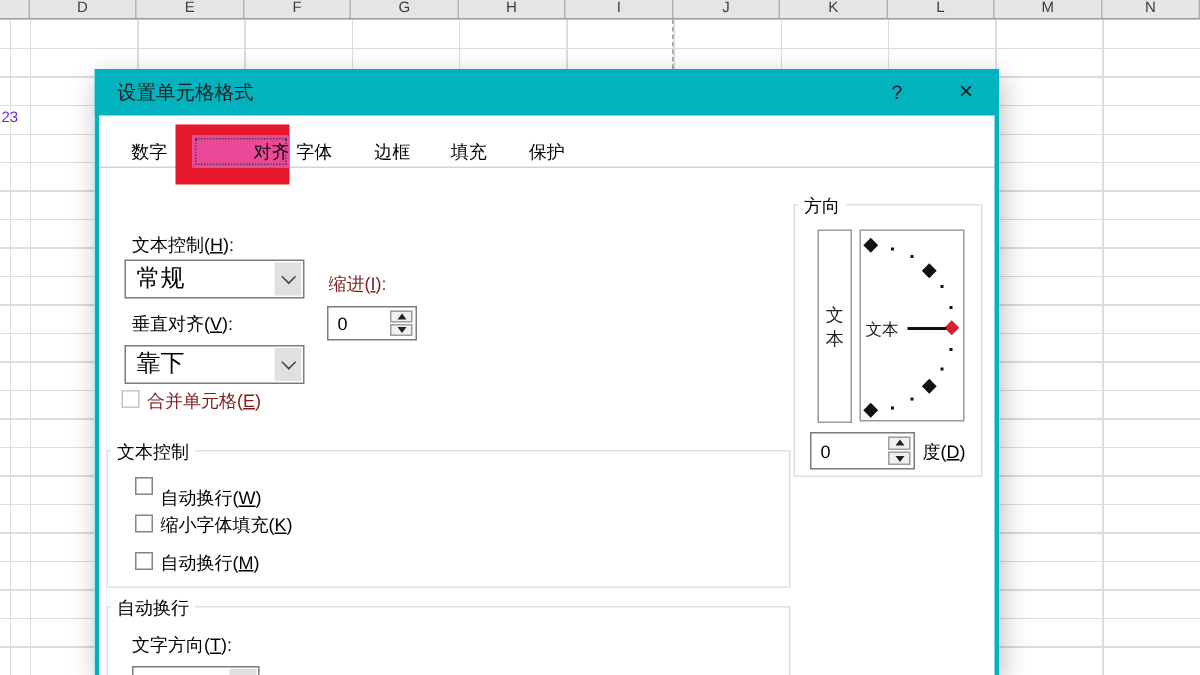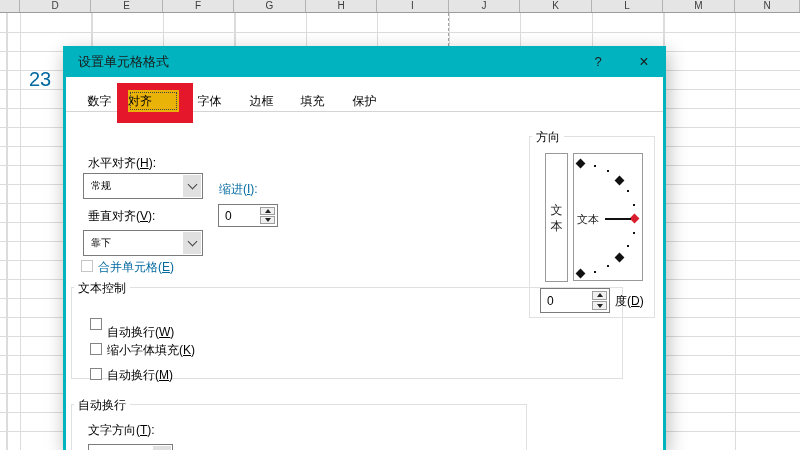--- a/index.html
+++ b/index.html
@@ -11,54 +11,54 @@
   .sheet { position:absolute; inset:0; }
   .col-gridlines { position:absolute; left:0; right:0; top:13px; bottom:0;
     background-image:repeating-linear-gradient(to right,#dcdcdc 0 1px,transparent 1px 71.5px);
     background-position:20px 0; }
   .row-gridlines { position:absolute; left:0; right:0; top:14px; bottom:0;
     background-image:repeating-linear-gradient(to bottom,transparent 0 18px,#dcdcdc 18px 19px); }
   .header-bar { position:absolute; left:0; top:0; width:800px; height:13px;
     background:#e5e5e5; border-bottom:1px solid #9c9c9c; }
   .colhead { position:absolute; top:0; height:12px; line-height:12px; font-size:10px;
     color:#3c3c3c; text-align:center; border-right:1px solid #b3b3b3; }
-  .cellvalue { position:absolute; left:1px; top:71px; font-size:20px; color:#0369a1; line-height:16px;margin-left:28px; }
+  .cellvalue { position:absolute; left:1px; top:71px; font-size:10px; color:#6d28d9; line-height:16px; }
   .pagebreak { position:absolute; left:448px; top:13px; height:33px; width:0; border-left:1px dashed #a3a3a3; }
 
   
   .dialog { position:absolute; left:63px; top:46px; width:603px; height:404px;
     background:#fff; overflow:hidden; box-shadow:2px 6px 18px rgba(0,0,0,.28); }
   .edge { position:absolute; top:0; bottom:0; width:3px; background:var(--teal); z-index:20; }
   .titlebar { position:absolute; left:0; top:0; width:603px; height:31px; background:var(--teal); z-index:15; }
   .title { position:absolute; left:15px; top:0; line-height:31px; font-size:13px; color:#1b1b1b; white-space:nowrap; }
   .tbtn { position:absolute; top:0; height:31px; line-height:31px; text-align:center; color:#1b1b1b; cursor:default; }
   .help-btn { left:524px; width:22px; font-size:13px; }
   .close-btn { left:569px; width:24px; font-size:16px; }
 
   
   .tabline { position:absolute; left:3px; right:3px; top:65px; height:1px; background:#d4d4d4; z-index:1; }
   .tab { position:absolute; top:44px; height:22px; line-height:22px; text-align:center;
     font-size:12px; color:#000; white-space:nowrap; z-index:2; }
   .red-annotation { position:absolute; left:54px; top:37px; width:76px; height:40px;
     background:var(--red); z-index:5; }
-  .tab-selected { position:absolute; left:65px; top:44px; width:51px; height:22px; line-height:22px;
-    background:#eab308; text-align:left; font-size:12px; z-index:6;
+  .tab-selected { position:absolute; left:65px; top:44px; width:65px; height:22px; line-height:22px;
+    background:#ec4899; text-align:right; font-size:12px; z-index:6;
     outline:1px dotted #444; outline-offset:-3px; }
 
   
   .grp { position:absolute; border:1px solid #e0e0e0; }
   .grp-title { position:absolute; top:-7px; left:2px; background:#fff; padding:0 4px;
     font-size:12px; line-height:14px; color:#000; white-space:nowrap; }
   .lbl { position:absolute; font-size:12px; line-height:14px; color:#000; white-space:nowrap; }
-  .dis { color:#0369a1; }
+  .dis { color:#7f1d1d; }
   .ak { text-decoration:underline; }
 
   
   .dd { position:absolute; height:26px; border:1px solid #7b7b7b; background:#fff; }
-  .dd-val { position:absolute; left:7px; top:50%; transform:translateY(-50%); font-size:10px; color:#000; }
+  .dd-val { position:absolute; left:7px; top:50%; transform:translateY(-50%); font-size:16px; color:#000; }
   .dd-btn { position:absolute; right:1px; top:1px; bottom:1px; width:18px; background:#e0e0e0;
     display:flex; align-items:center; justify-content:center; }
   .chev { width:7px; height:7px; border-right:1.5px solid #444; border-bottom:1.5px solid #444;
     transform:rotate(45deg); margin-top:-3px; }
 
   
   .spin { position:absolute; border:1px solid #7b7b7b; background:#fff; }
   .spin-val { position:absolute; left:6px; top:50%; transform:translateY(-50%); font-size:12px; color:#000; }
   .spin-btns { position:absolute; right:2px; top:2px; bottom:2px; width:15px;
     display:flex; flex-direction:column; justify-content:space-between; }
@@ -117,21 +117,21 @@
 
   <div class="tabline"></div>
   <div class="tab" style="left:17px;width:39px">数字</div>
   <div class="red-annotation"></div>
   <div class="tab-selected">对齐</div>
   <div class="tab" style="left:179px;width:39px">边框</div>
   <div class="tab" style="left:127px;width:39px">字体</div>
   <div class="tab" style="left:230px;width:39px">填充</div>
   <div class="tab" style="left:282px;width:39px">保护</div>
 
-  <span class="lbl" style="left:25px;top:110px"><span>水平对齐(</span><span class="ak">H</span><span>):</span></span>
+  <span class="lbl" style="left:25px;top:110px"><span>文本控制(</span><span class="ak">H</span><span>):</span></span>
   <div class="dd" style="left:20px;top:127px;width:120px">
     <span class="dd-val">常规</span>
     <span class="dd-btn">
         <i class="chev"></i>
       </span>
   </div>
   <span class="lbl dis" style="left:156px;top:136px"><span>缩进(</span><span class="ak">I</span><span>):</span></span>
   <div class="spin" style="left:155px;top:158px;width:60px;height:23px">
     <span class="spin-val">0</span>
     <span class="spin-btns">
@@ -146,21 +146,21 @@
   <span class="lbl" style="left:25px;top:163px"><span>垂直对齐(</span><span class="ak">V</span><span>):</span></span>
   <div class="dd" style="left:20px;top:184px;width:120px">
     <span class="dd-val">靠下</span>
     <span class="dd-btn">
         <i class="chev"></i>
       </span>
   </div>
   <span class="cb off" style="left:18px;top:214px"></span>
   <span class="lbl dis" style="left:35px;top:214px"><span>合并单元格(</span><span class="ak">E</span><span>)</span></span>
 
-  <div class="grp" style="left:8px;top:241px;width:552px;height:92px">
+  <div class="grp" style="left:8px;top:254px;width:456px;height:92px">
     <span class="grp-title">文本控制</span>
   </div>
   <span class="cb" style="left:27px;top:272px"></span>
   <span class="lbl" style="left:44px;top:279px"><span>自动换行(</span><span class="ak">W</span><span>)</span></span>
   <span class="cb" style="left:27px;top:297px"></span>
   <span class="lbl" style="left:44px;top:297px"><span>缩小字体填充(</span><span class="ak">K</span><span>)</span></span>
   <span class="cb" style="left:27px;top:322px"></span>
   <span class="lbl" style="left:44px;top:322px"><span>自动换行(</span><span class="ak">M</span><span>)</span></span>
 
   <div class="grp" style="left:8px;top:358px;width:456px;height:60px">

